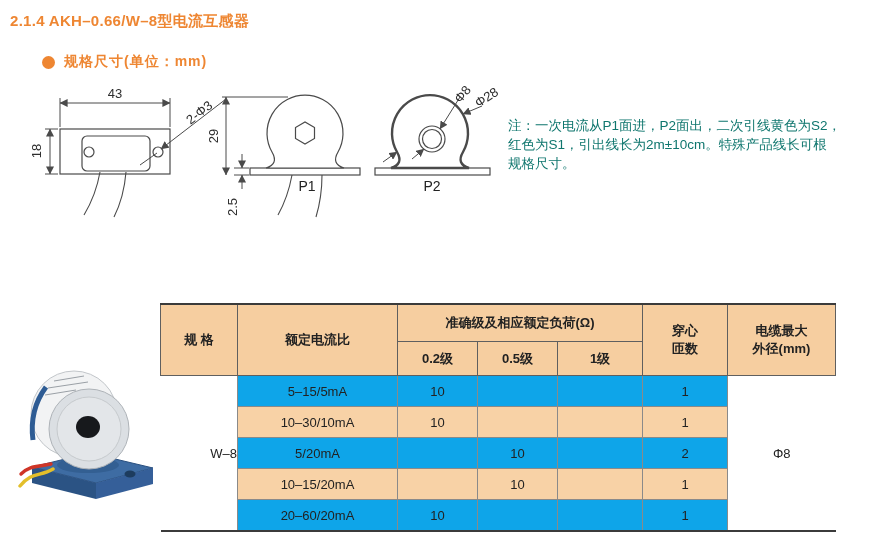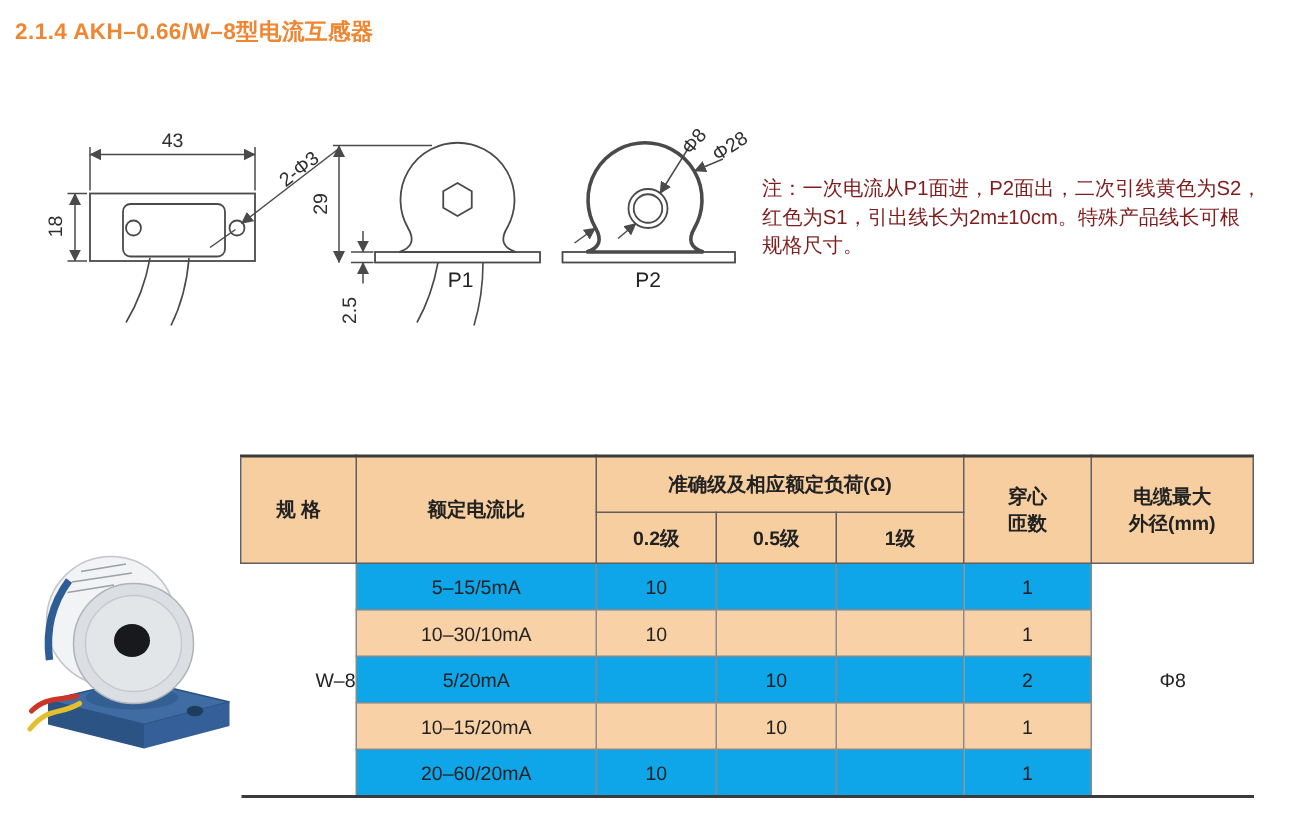--- a/index.html
+++ b/index.html
@@ -20,21 +20,21 @@
   .drawings{position:absolute;left:30px;top:85px;width:478px;height:152px;}
   .drawings .ln{stroke:#4a4a4a;stroke-width:1.1;fill:none;}
   .drawings .shape{stroke:#4a4a4a;stroke-width:1.2;fill:#fff;}
   .drawings .thick{stroke-width:2.4;}
   .drawings .dim{stroke:#4a4a4a;stroke-width:1;fill:none;}
   .drawings text{font-size:13px;fill:#2e2e2e;font-family:"Liberation Sans","DejaVu Sans",sans-serif;}
   .drawings text.face{font-size:14px;fill:#222;}
 
   .note{
     position:absolute;left:508px;top:116px;width:366px;
-    font-size:13.5px;line-height:19px;font-weight:500;color:#7f1d1d;
+    font-size:13.5px;line-height:19px;font-weight:500;color:#0f766e;
   }
 
   .spec-table{
     position:absolute;left:160px;top:303px;width:675px;
     border-collapse:collapse;table-layout:fixed;
     border-top:2px solid var(--table-border-dark,#3B3B3B);
     border-bottom:2px solid var(--table-border-dark,#3B3B3B);
     font-size:13px;color:#222;
   }
   .spec-table th{
@@ -55,20 +55,24 @@
 
   .product{position:absolute;left:18px;top:368px;width:145px;height:145px;}
 </style>
 </head>
 <body>
 
 <div class="page">
 
   <div class="page-title">2.1.4 AKH–0.66/W–8型电流互感器</div>
 
+  <div class="section-heading heading-dim">
+    <span class="dot"></span>
+    <span class="lbl">规格尺寸(单位：mm)</span>
+  </div>
 
   <svg class="drawings" viewBox="0 0 478 152">
     <defs>
       <marker id="arr" viewBox="0 0 10 10" refX="9.5" refY="5" markerWidth="8" markerHeight="8" orient="auto-start-reverse">
         <path d="M0,0 L10,5 L0,10 z" fill="#4a4a4a"></path>
       </marker>
     </defs>
 
     <g>
       <rect class="shape" x="30" y="44" width="110" height="45"></rect>

